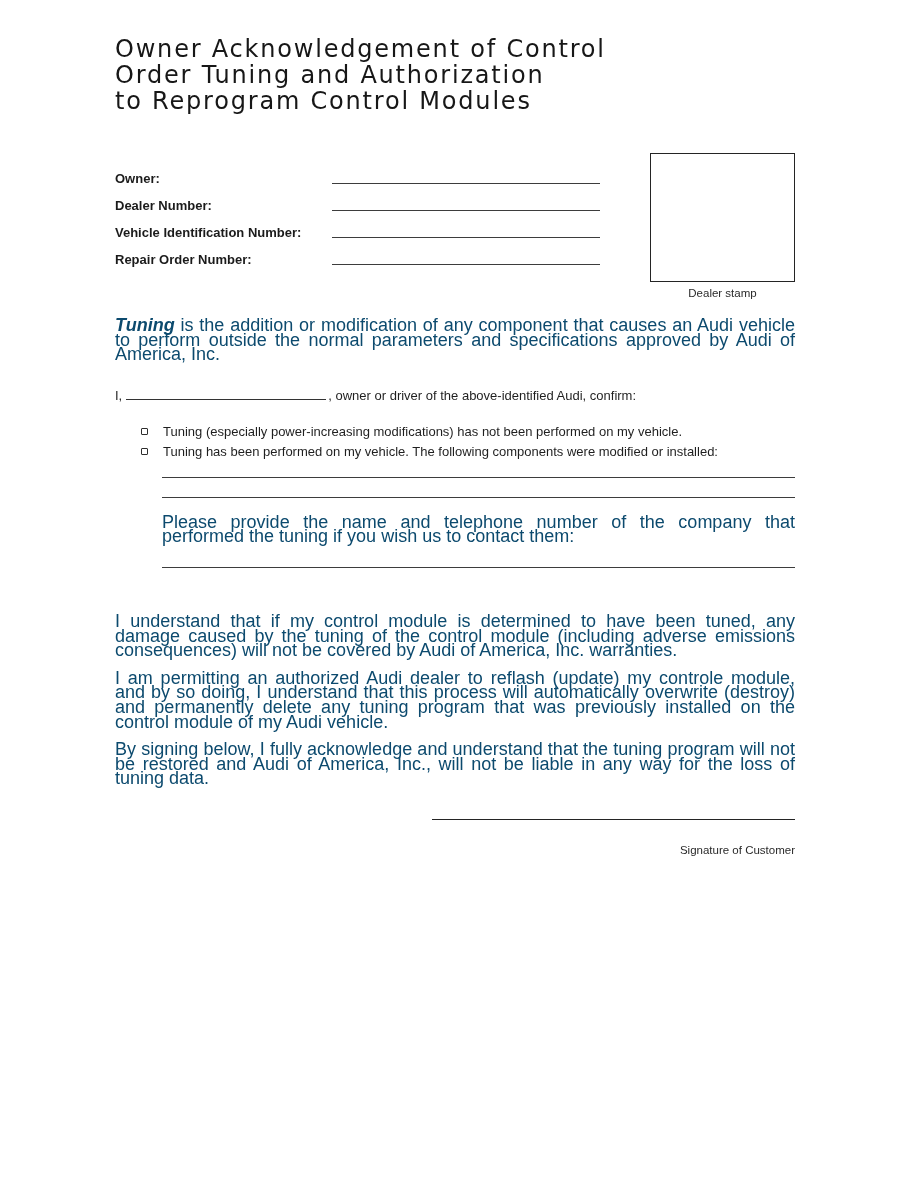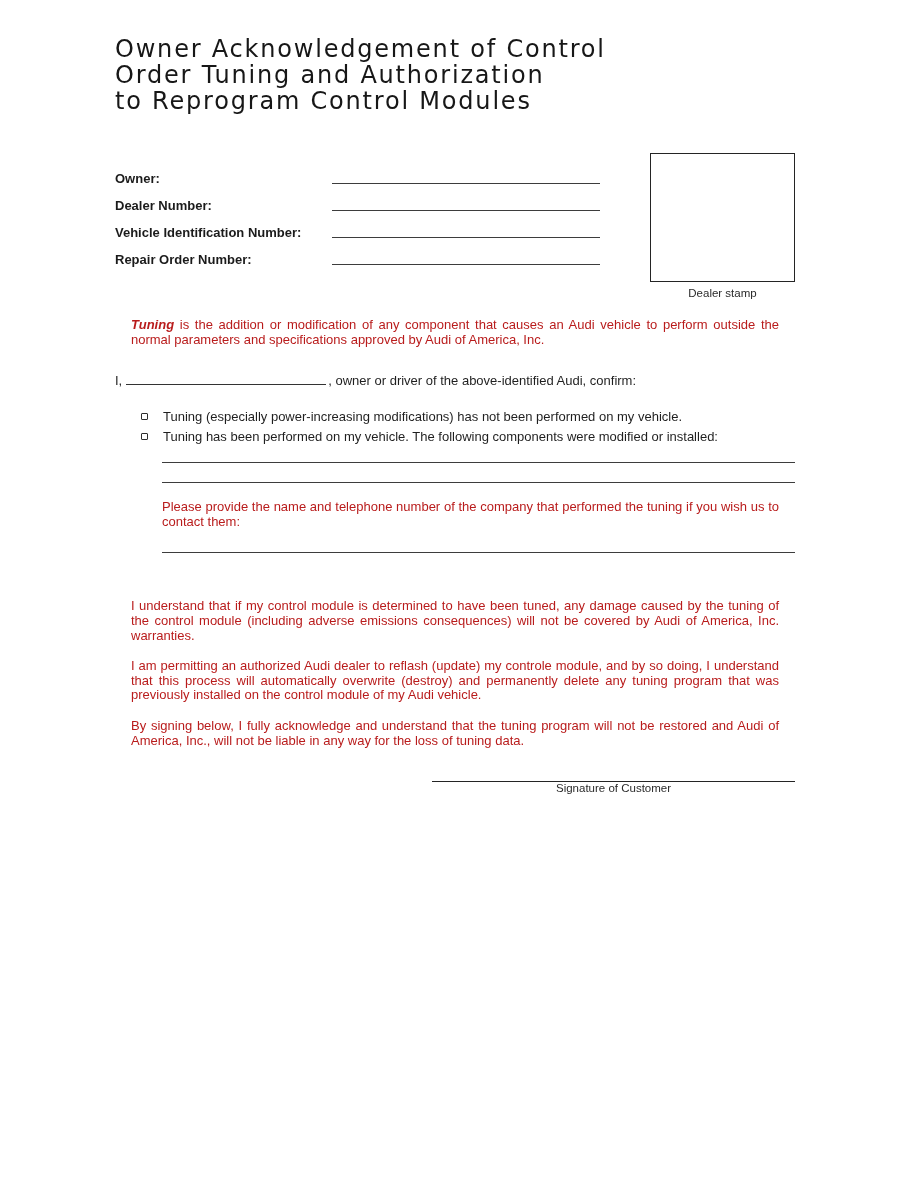--- a/index.html
+++ b/index.html
@@ -70,25 +70,25 @@
   }
   .stamp-label {
     margin-top: 5px;
     text-align: center;
     font-size: 11.5px;
     color: #2a2a2a;
   }
 
   
   .para {
-    margin: 16px;
-    font-size: 13px;
+    margin: 0;
+    font-size: 18px;
     line-height: 14.6px;
     text-align: justify;
-    color: #b91c1c;
+    color: #0c4a6e;
   }
   .def-para { margin-top: 44px; }
   .def-term { font-weight: bold; font-style: italic; }
 
   .confirm-line {
     margin-top: 23px;
     height: 19px;
     font-size: 13px;
     white-space: nowrap;
   }
@@ -140,22 +140,22 @@
   .signature-block {
     margin-top: 33px;
     margin-left: 317px;
     width: 363px;
   }
   .signature-line {
     height: 0;
     border-top: 1.5px solid #242424;
   }
   .signature-label {
-    margin-top: 0;
-    text-align: center;
+    margin-top: 24px;
+    text-align: right;
     font-size: 11.5px;
     color: #2a2a2a;
   }
 </style>
 </head>
 <body>
 
 <div class="page">
 
   <h1 class="doc-title">

